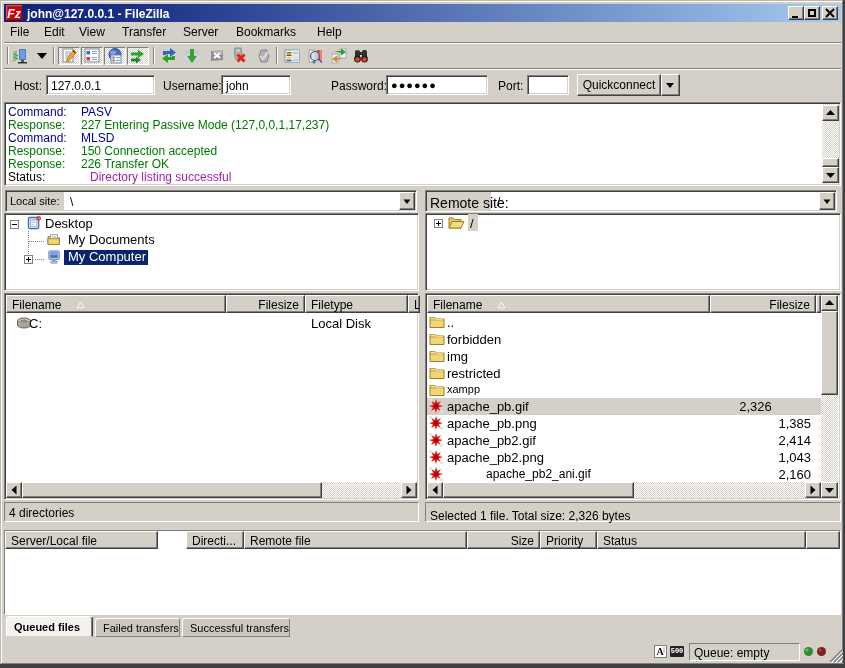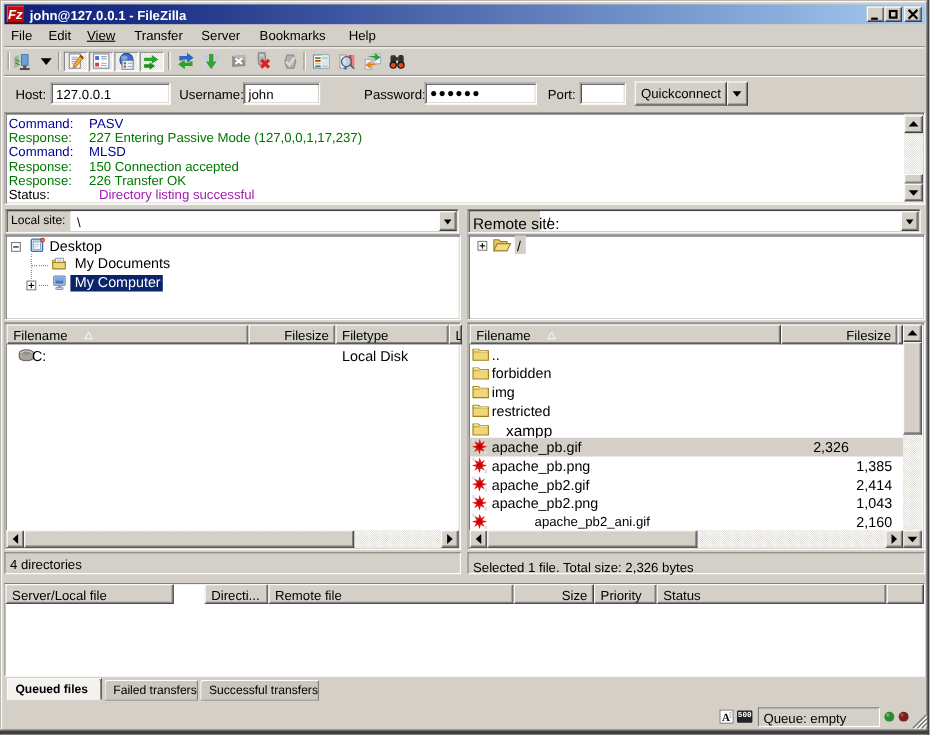--- a/index.html
+++ b/index.html
@@ -46,21 +46,21 @@
       <div class="abs" style="left:3px;top:2px;width:8px;height:8px;border:2px solid #000;border-top-width:2px;"></div>
     </div>
   <div class="abs raised btnface" style="left:822px;top:6px;width:16px;height:14px;">
     <svg width="14" height="12" viewBox="0 0 14 12">
         <path d="M3 2 L11 10 M11 2 L3 10" stroke="#000" stroke-width="2"></path>
       </svg>
   </div>
 
   <div class="txt" style="left:10px;top:25px;">File</div>
   <div class="txt" style="left:44px;top:25px;">Edit</div>
-  <div class="txt" style="left:79px;top:25px;text-decoration:underline;">View</div>
+  <div class="txt" style="left:79px;top:25px;">View</div>
   <div class="txt" style="left:122px;top:25px;">Transfer</div>
   <div class="txt" style="left:183px;top:25px;">Server</div>
   <div class="txt" style="left:236px;top:25px;">Bookmarks</div>
   <div class="txt" style="left:317px;top:25px;">Help</div>
 
   <div class="abs" style="left:4px;top:42px;width:837px;height:1px;background:#808080;"></div>
   <div class="abs" style="left:4px;top:43px;width:837px;height:1px;background:#fff;"></div>
 
   <div class="abs" style="left:7px;top:47px;width:1px;height:17px;background:#808080;"></div>
   <div class="abs" style="left:8px;top:47px;width:1px;height:17px;background:#fff;"></div>
@@ -352,21 +352,21 @@
       <use href="#folder"></use>
     </svg>
   <div class="txt" style="left:447px;top:349px;font-size:13px;">img</div>
   <svg class="abs" style="left:429px;top:365px;" width="16" height="16" viewBox="0 0 16 16">
       <use href="#folder"></use>
     </svg>
   <div class="txt" style="left:447px;top:366px;font-size:13px;">restricted</div>
   <svg class="abs" style="left:429px;top:382px;" width="16" height="16" viewBox="0 0 16 16">
       <use href="#folder"></use>
     </svg>
-  <div class="txt" style="left:447px;top:383px;font-size:14px;margin-left:13px;">xampp</div>
+  <div class="txt" style="left:447px;top:383px;font-size:11px;">xampp</div>
   <div class="abs" style="left:427px;top:398px;width:394px;height:17px;background:#D4D0C8;"></div>
   <svg class="abs" style="left:428px;top:398px;" width="16" height="16" viewBox="0 0 16 16">
       <use href="#apache"></use>
     </svg>
   <div class="txt" style="left:447px;top:399px;font-size:13px;">apache_pb.gif</div>
   <div class="txt" style="left:700px;top:399px;width:111px;text-align:center;font-size:13px;">2,326</div>
   <svg class="abs" style="left:428px;top:415px;" width="16" height="16" viewBox="0 0 16 16">
       <use href="#apache"></use>
     </svg>
   <div class="txt" style="left:447px;top:416px;font-size:13px;">apache_pb.png</div>

